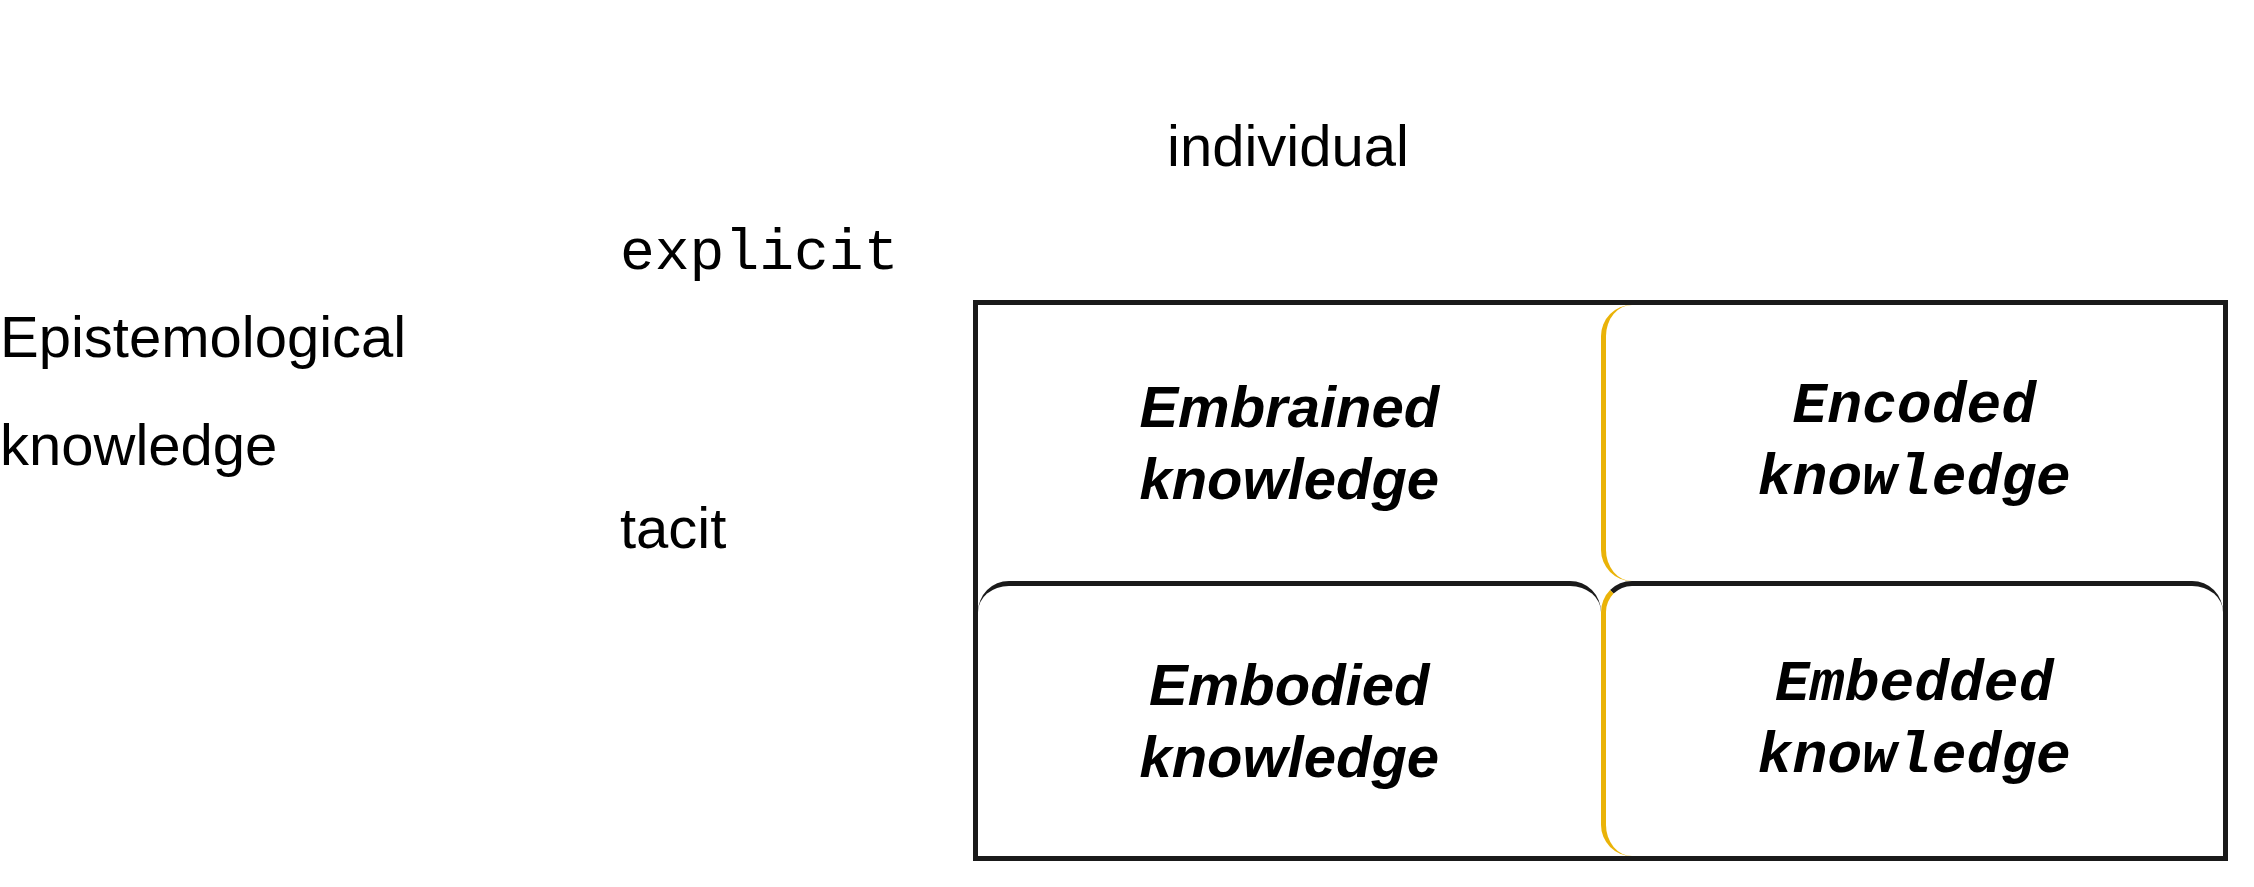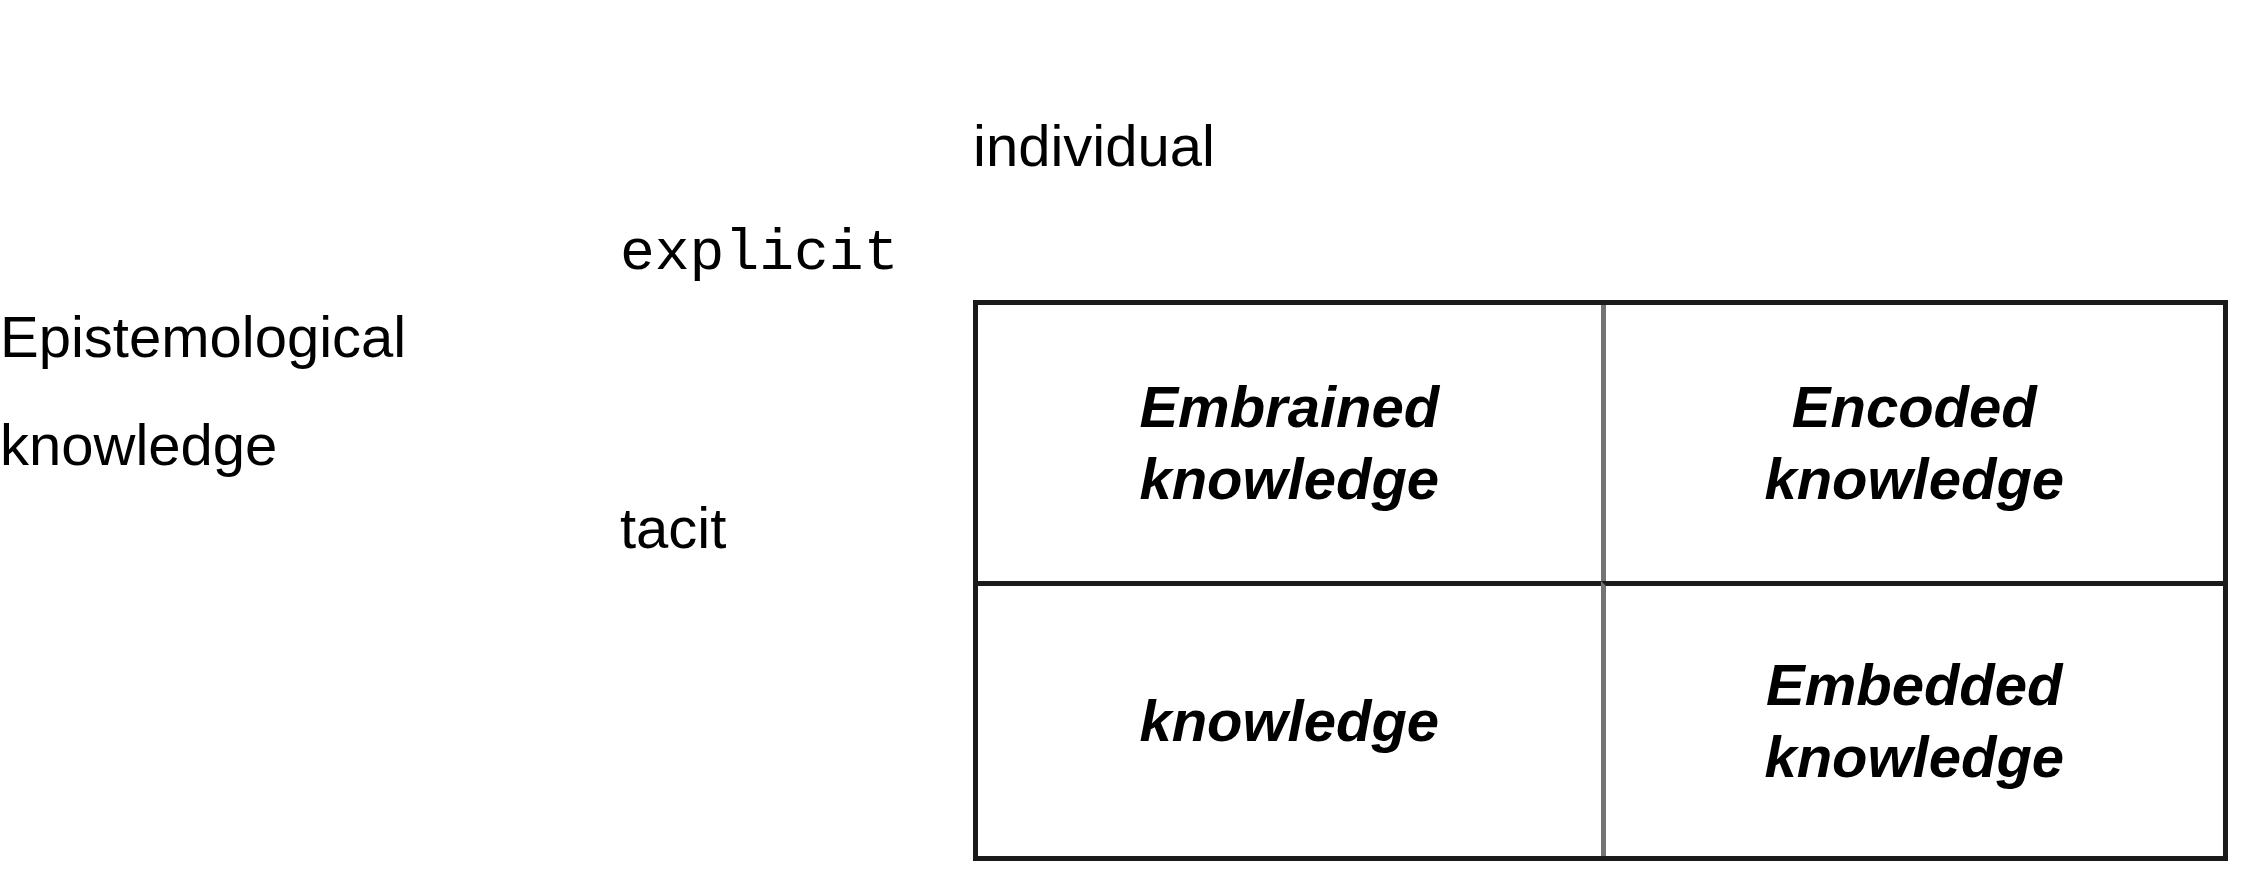--- a/index.html
+++ b/index.html
@@ -32,21 +32,21 @@
     white-space: nowrap;
   }
 
   
   .col-header {
     position: absolute;
     top: 110px;
     font-size: 58px;
     font-weight: 400;
     line-height: 72px;
-    text-align: left;
+    text-align: center;
     white-space: nowrap;
   }
   #col-header-individual { left: 973px;  width: 630px; }
   #col-header-collective { left: 1603px; width: 625px; }
 
   
   #epistemological-title {
     position: absolute;
     left: 0px;
     top: 283px;
@@ -90,23 +90,24 @@
     box-sizing: border-box;
     display: flex;
     align-items: center;
     justify-content: center;
     text-align: center;
     font-size: 58px;
     font-weight: 700;
     font-style: italic;
     line-height: 72px;
     padding: 0 10px;
+    border-radius: 31px;
   }
   .cell .l1, .cell .l2 { display: block; }
-  .cell-r0c1, .cell-r1c1 { border-left: 5px solid #737373; }
+  .cell-r0c1, .cell-r1c1 { border-left: 5px solid #eab308; font-family: Liberation Mono, monospace; }
   .cell-r1c0, .cell-r1c1 { border-top: 5px solid #1a1a1a; }
 </style>
 </head>
 <body>
 
 <div id="page">
 
 
   <div id="col-header-individual" class="col-header">individual</div>
 
@@ -131,20 +132,21 @@
 
     <div class="cell cell-r0c1">
       <div>
         <span class="l1">Encoded</span>
         <span class="l2">knowledge</span>
       </div>
     </div>
 
     <div class="cell cell-r1c0">
       <div>
+        <span class="l1">Embodied</span>
         <span class="l2">knowledge</span>
       </div>
     </div>
 
     <div class="cell cell-r1c1">
       <div>
         <span class="l1">Embedded</span>
         <span class="l2">knowledge</span>
       </div>
     </div>

